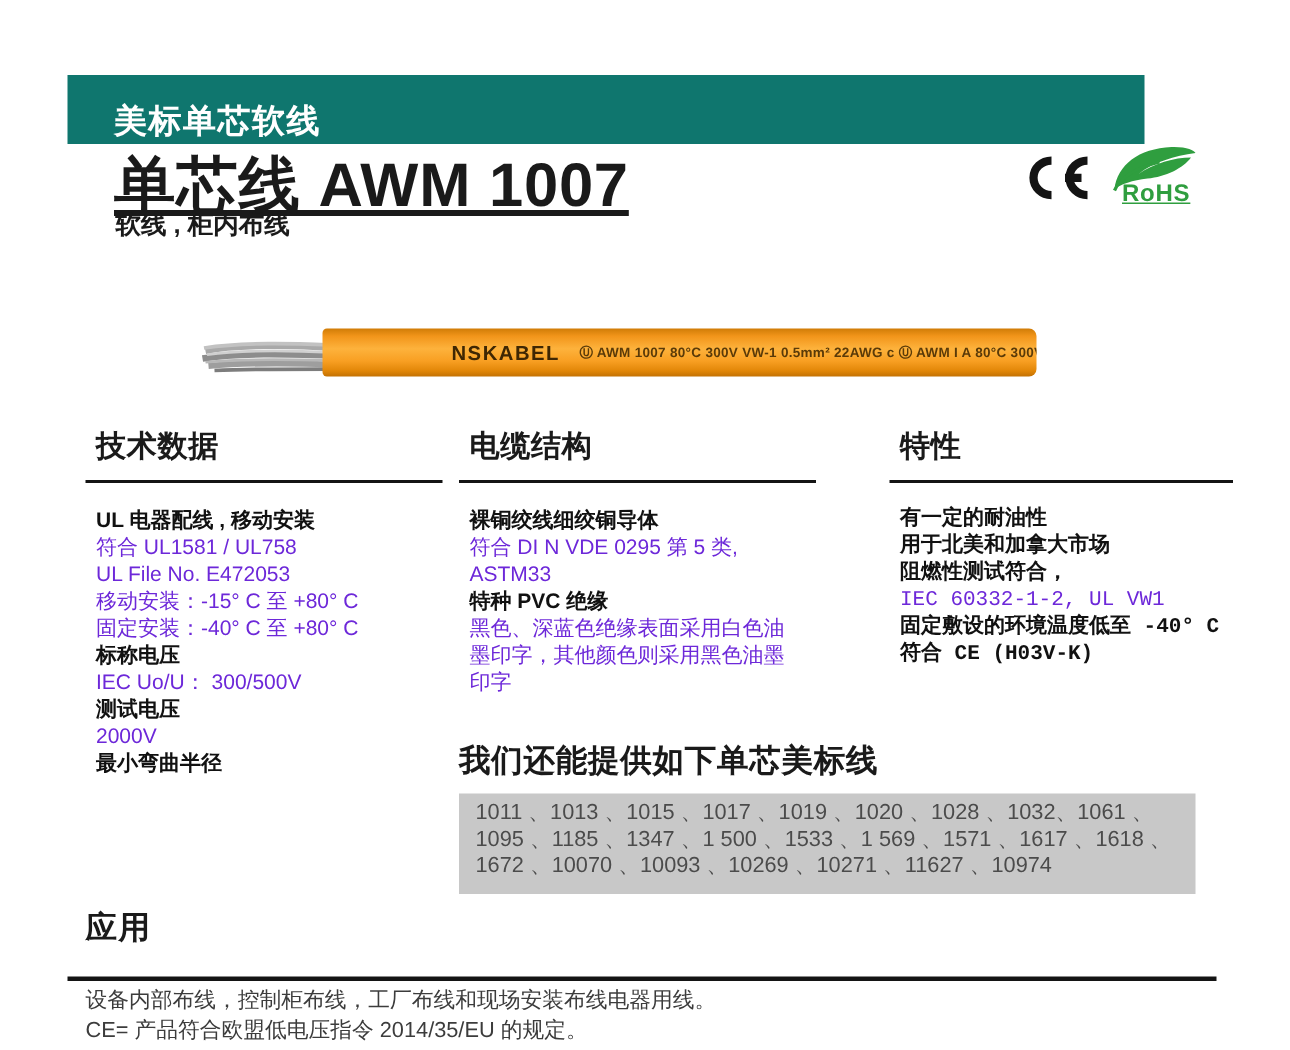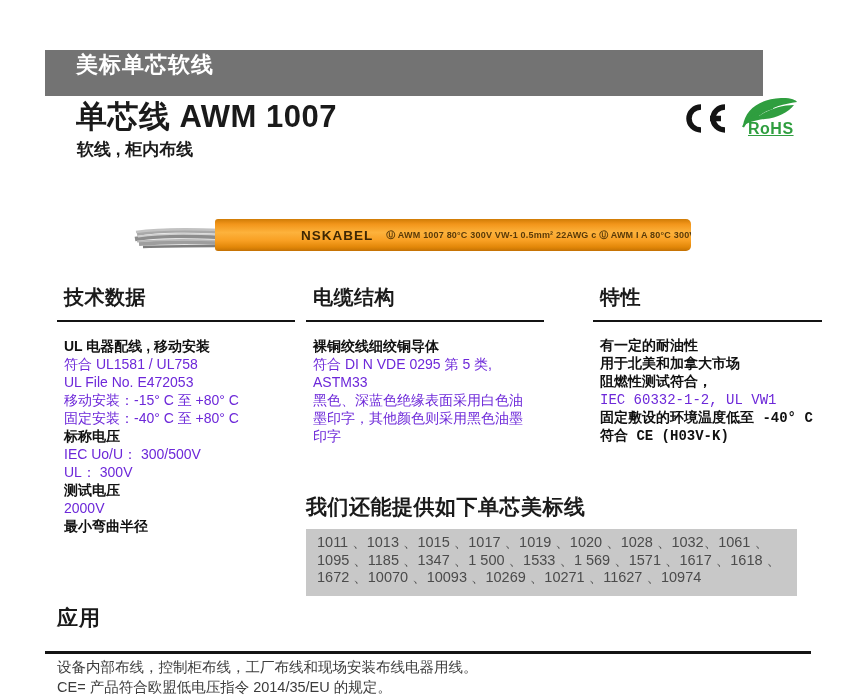--- a/index.html
+++ b/index.html
@@ -7,28 +7,28 @@
   body {
     width:860px; height:700px; position:relative; overflow:hidden;
     font-family:"Liberation Sans","DejaVu Sans",sans-serif;
     color:#1a1a1a;
   }
   .abs { position:absolute; }
 
   
   .banner {
     left:45px; top:50px; width:718px; height:46px;
-    background:#737373; display:flex; align-items:flex-start;
+    background:#0f766e; display:flex; align-items:flex-end;
   }
   .banner-text {
     color:#ffffff; font-weight:bold; font-size:22px; padding-left:31px; letter-spacing:1px;
   }
 
   
-  .page-title { left:76px; top:96px; font-size:31px; font-weight:bold; letter-spacing:0.5px; }
+  .page-title { left:76px; top:96px; font-size:41px; font-weight:bold; letter-spacing:0.5px;text-decoration:underline; }
   .page-subtitle { left:77px; top:138px; font-size:17px; font-weight:bold; }
 
   .ce-wrap { left:681px; top:103px; }
   .rohs-wrap { left:739px; top:96px; width:62px; text-align:left; }
   .rohs-text { color:#2F9E3F; font-weight:bold; font-size:16px; margin-top:-14px; margin-left:9px; letter-spacing:0.5px;text-decoration:underline; }
 
   
   .cable { left:133px; top:216px; width:558px; height:38px; }
   .strands { position:absolute; left:0; top:6px; }
   .cable-body {
@@ -112,33 +112,33 @@
 <div class="col col-1">
   <h2>技术数据</h2>
   <div class="content">
       <div class="line bold">UL 电器配线 , 移动安装</div>
       <div class="line">符合 UL1581 / UL758</div>
       <div class="line">UL File No. E472053</div>
       <div class="line">移动安装：-15° C 至 +80° C</div>
       <div class="line">固定安装：-40° C 至 +80° C</div>
       <div class="line bold">标称电压</div>
       <div class="line">IEC Uo/U： 300/500V</div>
-      <div class="line">UL： 300V</div>
       <div class="line bold">测试电压</div>
       <div class="line">2000V</div>
       <div class="line bold">最小弯曲半径</div>
     </div>
 </div>
 
 <div class="col col-2">
   <h2>电缆结构</h2>
   <div class="content">
       <div class="line bold">裸铜绞线细绞铜导体</div>
       <div class="line">符合 DI N VDE 0295 第 5 类,</div>
       <div class="line">ASTM33</div>
+      <div class="line bold">特种 PVC 绝缘</div>
       <div class="line">黑色、深蓝色绝缘表面采用白色油</div>
       <div class="line">墨印字，其他颜色则采用黑色油墨</div>
       <div class="line">印字</div>
     </div>
 </div>
 
 <div class="col col-3">
   <h2>特性</h2>
   <div class="content">
       <div class="line bold">有一定的耐油性</div>

